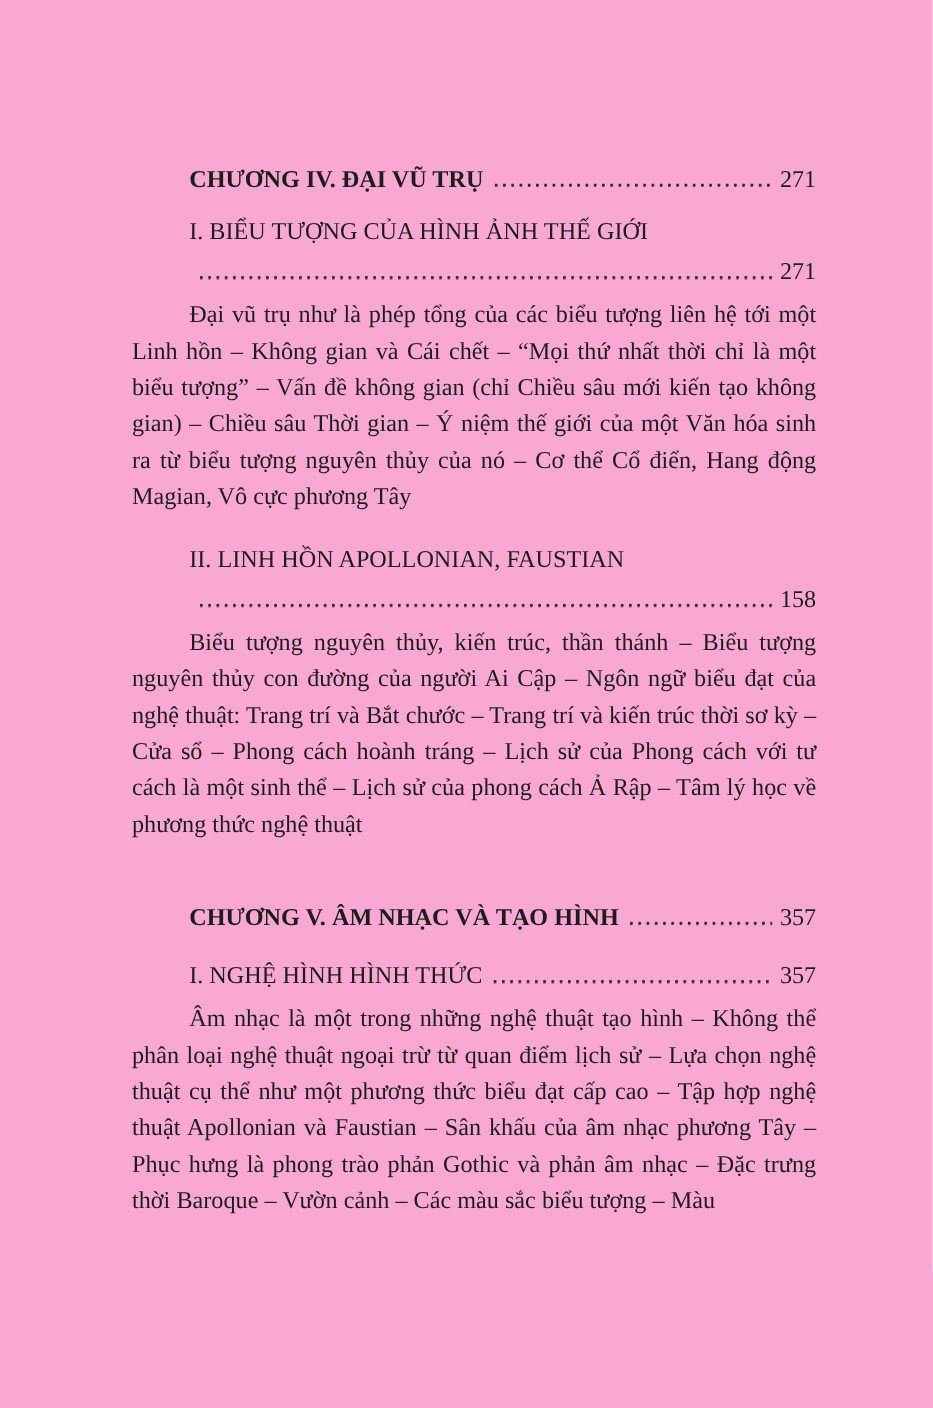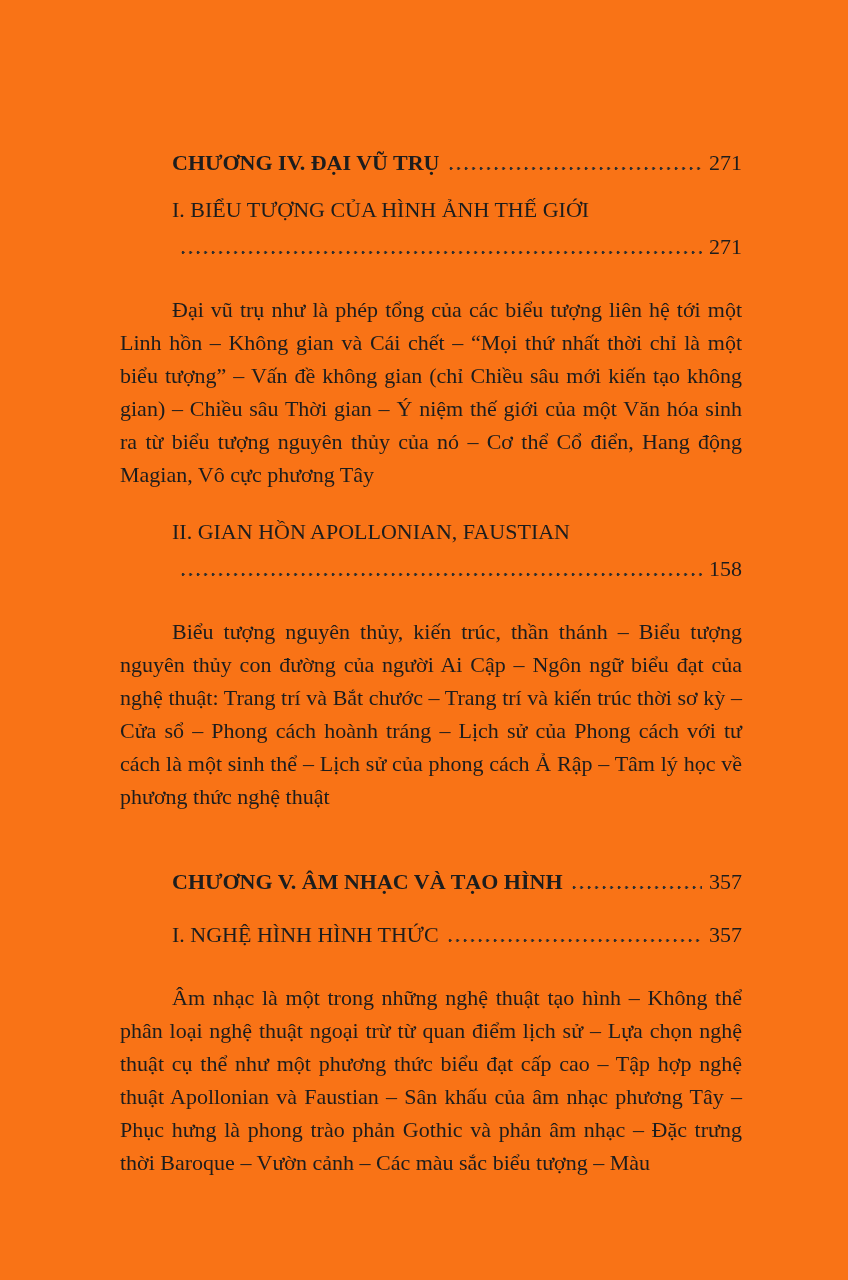--- a/index.html
+++ b/index.html
@@ -13,21 +13,21 @@
     overflow: hidden;
   }
   .page {
     box-sizing: border-box;
     width: 848px;
     height: 1280px;
     padding: 144px 106px 0 120px;
     font-family: "Liberation Serif", "DejaVu Serif", serif;
     color: #1d1d1d;
     font-size: 22px;
-    background: #f97316;
+    background: #f9a8d4;
     overflow: hidden;
   }
   .toc-entry { margin: 0; }
   .heading {
     margin-left: 52px;
     line-height: 37px;
   }
   .heading .toc-line { margin-right: 0; }
   .toc-line {
     display: flex;
@@ -46,21 +46,21 @@
     background-position: left bottom;
   }
   .page-num {
     font-weight: normal;
     white-space: nowrap;
   }
   .summary {
     text-align: justify;
     text-indent: 52px;
     line-height: 33px;
-    margin-top: 28px;
+    margin-top: 4px;
     margin-bottom: 22px;
   }
   .mb-sm { margin-bottom: 10px; }
   .chapter-break { margin-top: 50px; }
   .mt-sm { margin-top: 16px; }
 </style>
 </head>
 <body>
 
 <div class="page">
@@ -80,21 +80,21 @@
     <div class="toc-line">
       <span class="dots"></span>
       <span class="page-num">271</span>
     </div>
   </div>
 
   <p class="summary">Đại vũ trụ như là phép tổng của các biểu tượng liên hệ tới một Linh hồn – Không gian và Cái chết – “Mọi thứ nhất thời chỉ là một biểu tượng” – Vấn đề không gian (chỉ Chiều sâu mới kiến tạo không gian) – Chiều sâu Thời gian – Ý niệm thế giới của một Văn hóa sinh ra từ biểu tượng nguyên thủy của nó – Cơ thể Cổ điển, Hang động Magian, Vô cực phương Tây</p>
 
   <div class="toc-entry heading section">
     <div class="toc-line">
-      <span class="label">II. GIAN HỒN APOLLONIAN, FAUSTIAN</span>
+      <span class="label">II. LINH HỒN APOLLONIAN, FAUSTIAN</span>
     </div>
     <div class="toc-line">
       <span class="dots"></span>
       <span class="page-num">158</span>
     </div>
   </div>
 
   <p class="summary">Biểu tượng nguyên thủy, kiến trúc, thần thánh – Biểu tượng nguyên thủy con đường của người Ai Cập – Ngôn ngữ biểu đạt của nghệ thuật: Trang trí và Bắt chước – Trang trí và kiến trúc thời sơ kỳ – Cửa sổ – Phong cách hoành tráng – Lịch sử của Phong cách với tư cách là một sinh thể – Lịch sử của phong cách Ả Rập – Tâm lý học về phương thức nghệ thuật</p>
 
   <div class="toc-entry heading chapter chapter-break mb-sm">

